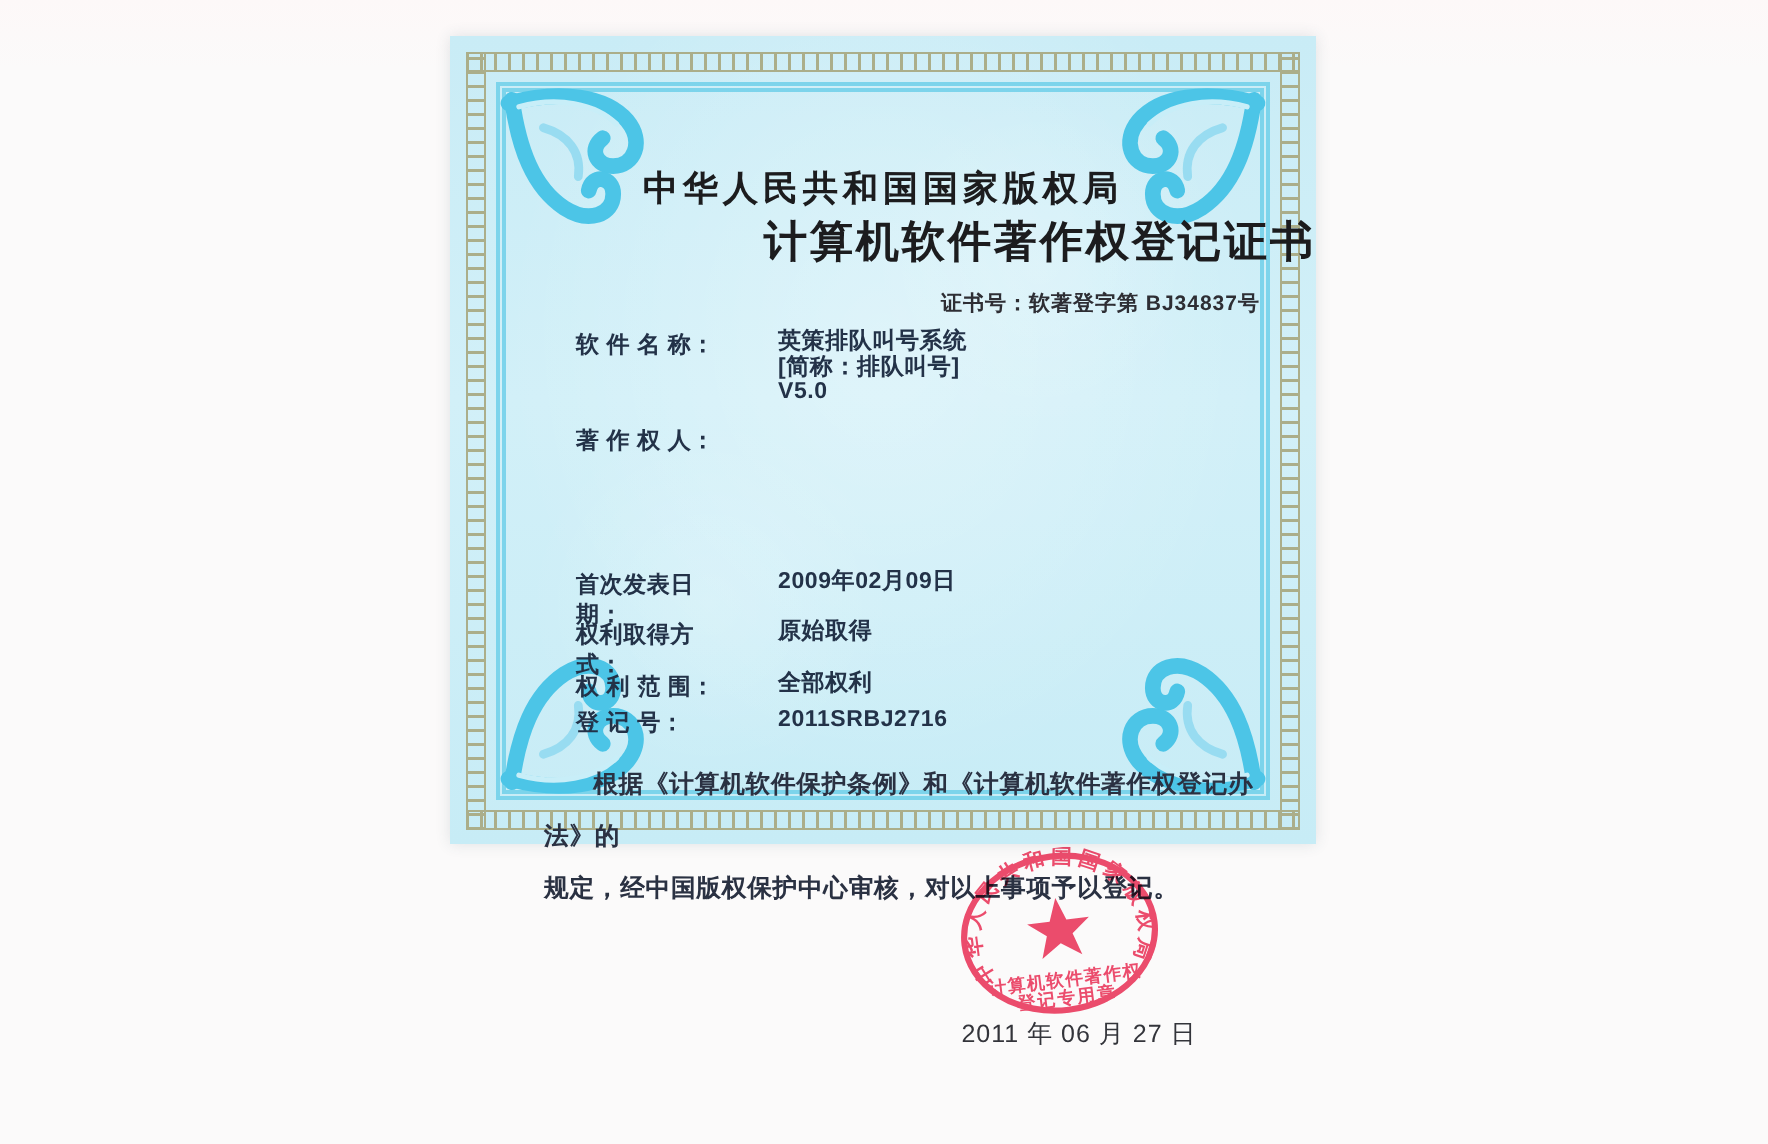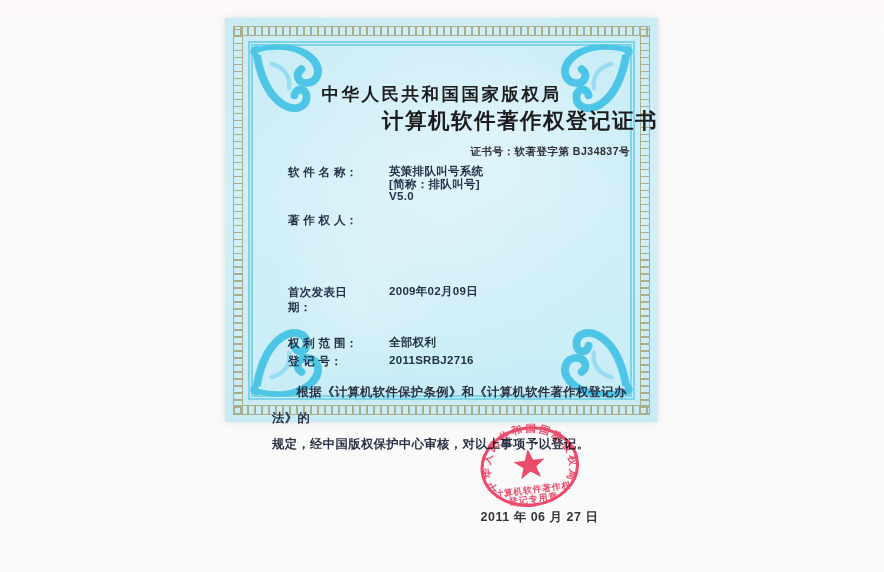--- a/index.html
+++ b/index.html
@@ -59,21 +59,21 @@
   .f1{top:147px}.f2{top:195px}.f3{top:240px}.f4{top:267px}
   .f5{top:292px}.f6{top:318px}.f7{top:336px}
   .statement{position:absolute;left:47px;top:361px;width:362px;
     font-size:12.3px;font-weight:700;color:#2a3142;line-height:26px;letter-spacing:.4px;}
   .st-1{text-indent:2em;}
   
   .seal{position:absolute;left:251px;top:406px;width:108px;height:89px;
     transform:rotate(-7deg);opacity:.92;mix-blend-mode:multiply;}
   
   .issue-date{position:absolute;left:252px;top:491px;width:125px;text-align:center;
-    font-size:12.5px;font-weight:bold;color:#33343a;letter-spacing:.5px;white-space:nowrap;}
+    font-size:12.5px;font-weight:normal;color:#33343a;letter-spacing:.5px;white-space:nowrap;}
 </style>
 </head>
 <body>
 
 <div class="canvas">
   <div class="paper">
 
     <div class="gk gk-t"></div>
     <div class="gk gk-b"></div>
     <div class="gk gk-l"></div>
@@ -127,20 +127,26 @@
     </div>
     <div class="field f2">
       <span class="flabel">著 作 权 人：</span>
     </div>
     <div class="field f4">
       <span class="flabel">首次发表日期：</span>
       <span class="fval">
           <span class="vline">2009年02月09日</span>
         </span>
     </div>
+    <div class="field f5">
+      <span class="flabel">权利取得方式：</span>
+      <span class="fval">
+          <span class="vline">原始取得</span>
+        </span>
+    </div>
     <div class="field f6">
       <span class="flabel">权 利 范 围：</span>
       <span class="fval">
           <span class="vline">全部权利</span>
         </span>
     </div>
     <div class="field f7">
       <span class="flabel">登  记  号：</span>
       <span class="fval">
           <span class="vline">2011SRBJ2716</span>

